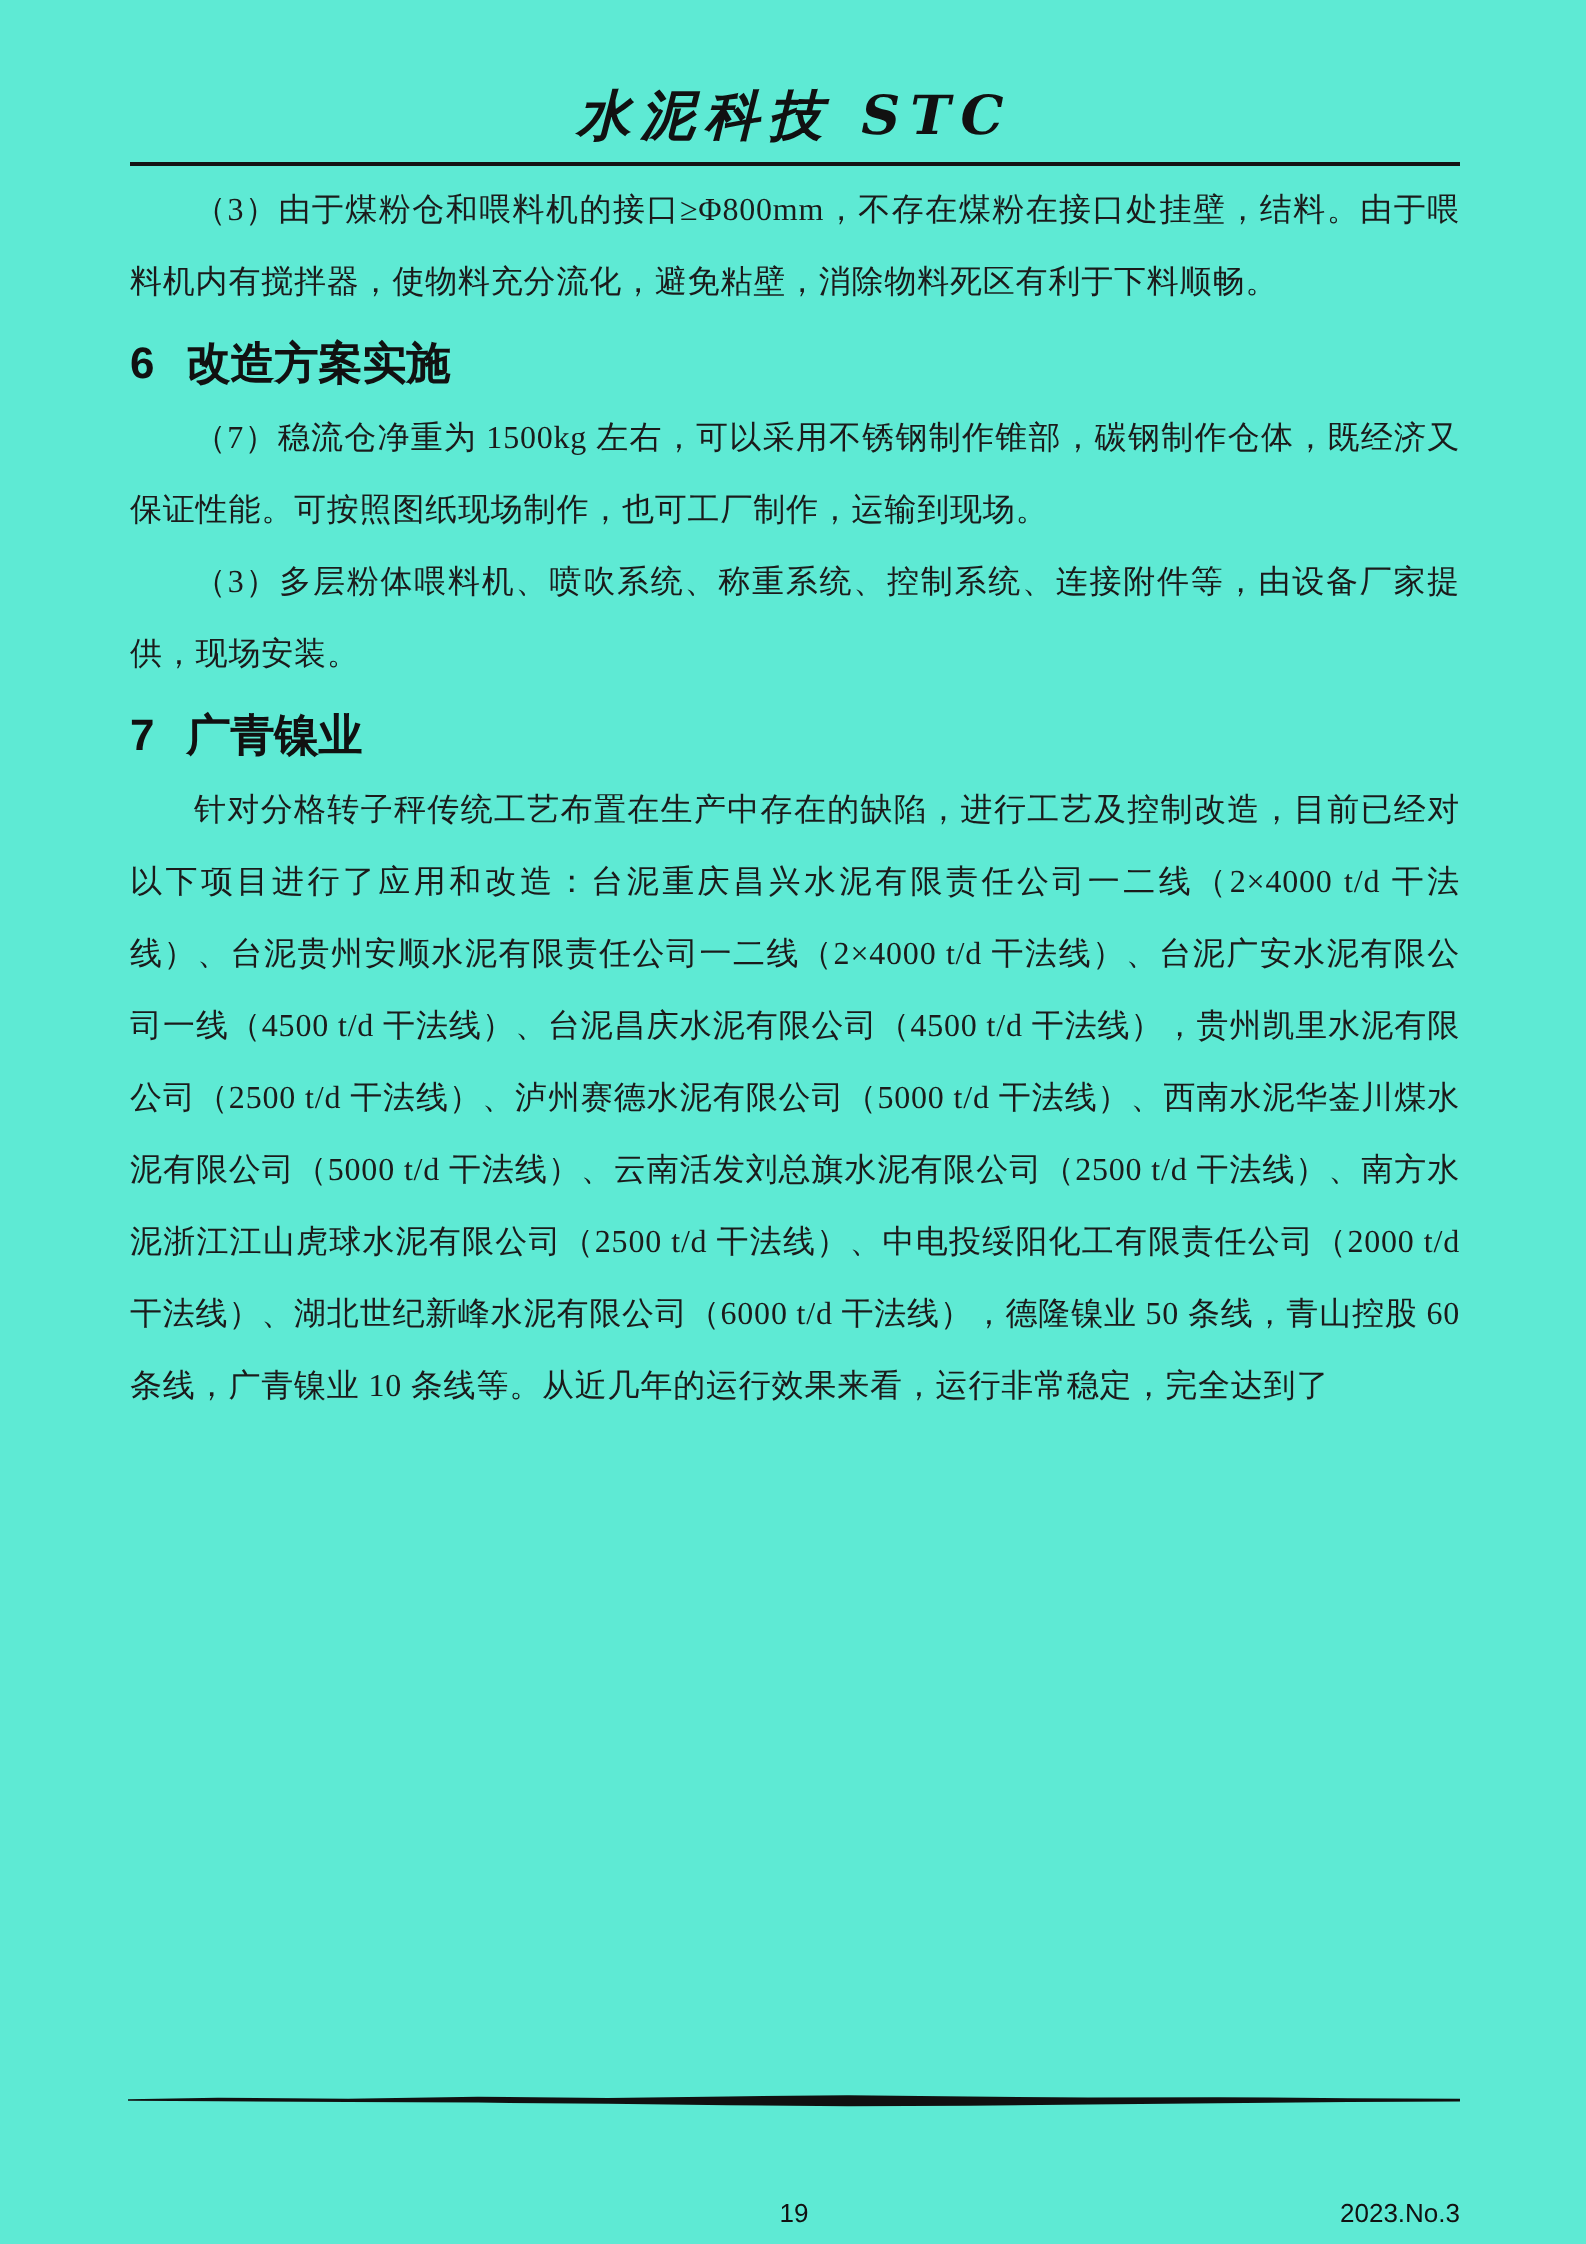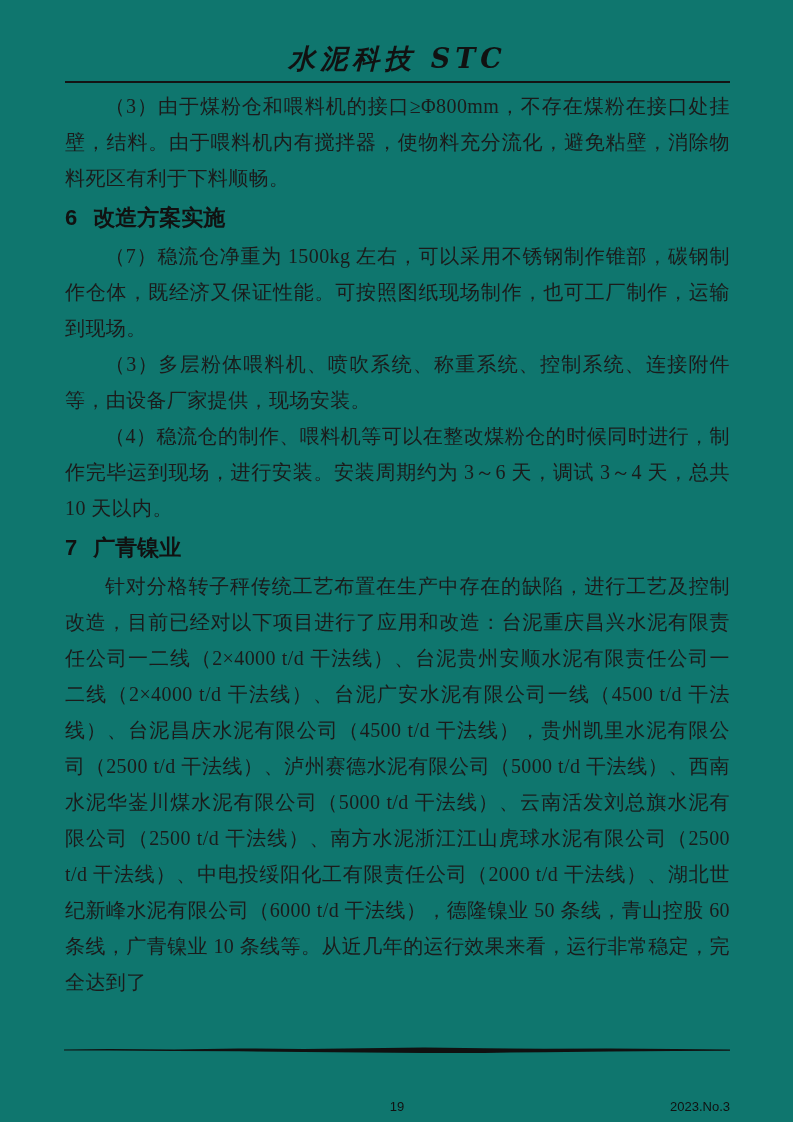--- a/index.html
+++ b/index.html
@@ -4,21 +4,21 @@
 <style>
   * { margin: 0; padding: 0; box-sizing: border-box; }
   html, body { background: #ffffff; }
   body {
     width: 793px; height: 1122px;
     position: relative;
     overflow: hidden;
     font-family: "Liberation Serif", "DejaVu Serif", serif;
     color: #1b1b1b;
   }
-  .page { position: absolute; inset: 0; background: #0f766e; }
+  .page { position: absolute; inset: 0; background: #5eead4; }
 
   .content {
     position: absolute;
     left: 65px; top: 42px;
     width: 665px;
   }
 
   .journal-title {
     text-align: center;
     font-family: "DejaVu Serif", "Liberation Serif", serif;
@@ -31,21 +31,21 @@
   }
   .header-rule {
     margin-top: 5px;
     border: none;
     border-top: 2.5px solid #141414;
   }
 
   .doc-body { margin-top: 5px; }
 
   .para {
-    font-size: 20px;
+    font-size: 16px;
     line-height: 36px;
     text-align: justify;
     text-indent: 2em;
     letter-spacing: 0.4px;
     color: #1b1b1b;
   }
 
   .sec-heading {
     display: flex;
     align-items: baseline;
@@ -87,21 +87,20 @@
     <hr class="header-rule">
 
     <div class="doc-body">
         <p class="para">（3）由于煤粉仓和喂料机的接口≥Φ800mm，不存在煤粉在接口处挂壁，结料。由于喂料机内有搅拌器，使物料充分流化，避免粘壁，消除物料死区有利于下料顺畅。</p>
         <h2 class="sec-heading">
           <span class="sec-num">6</span>
           <span>改造方案实施</span>
         </h2>
         <p class="para">（7）稳流仓净重为 1500kg 左右，可以采用不锈钢制作锥部，碳钢制作仓体，既经济又保证性能。可按照图纸现场制作，也可工厂制作，运输到现场。</p>
         <p class="para">（3）多层粉体喂料机、喷吹系统、称重系统、控制系统、连接附件等，由设备厂家提供，现场安装。</p>
-        <p class="para">（4）稳流仓的制作、喂料机等可以在整改煤粉仓的时候同时进行，制作完毕运到现场，进行安装。安装周期约为 3～6 天，调试 3～4 天，总共 10 天以内。</p>
         <h2 class="sec-heading">
           <span class="sec-num">7</span>
           <span>广青镍业</span>
         </h2>
         <p class="para">针对分格转子秤传统工艺布置在生产中存在的缺陷，进行工艺及控制改造，目前已经对以下项目进行了应用和改造：台泥重庆昌兴水泥有限责任公司一二线（2×4000 t/d 干法线）、台泥贵州安顺水泥有限责任公司一二线（2×4000 t/d 干法线）、台泥广安水泥有限公司一线（4500 t/d 干法线）、台泥昌庆水泥有限公司（4500 t/d 干法线），贵州凯里水泥有限公司（2500 t/d 干法线）、泸州赛德水泥有限公司（5000 t/d 干法线）、西南水泥华崟川煤水泥有限公司（5000 t/d 干法线）、云南活发刘总旗水泥有限公司（2500 t/d 干法线）、南方水泥浙江江山虎球水泥有限公司（2500 t/d 干法线）、中电投绥阳化工有限责任公司（2000 t/d 干法线）、湖北世纪新峰水泥有限公司（6000 t/d 干法线），德隆镍业 50 条线，青山控股 60 条线，广青镍业 10 条线等。从近几年的运行效果来看，运行非常稳定，完全达到了</p>
       </div>
   </div>
 
   <div class="footer">
     <svg class="footer-rule-svg" viewBox="0 0 666 9" preserveAspectRatio="none" aria-hidden="true">

